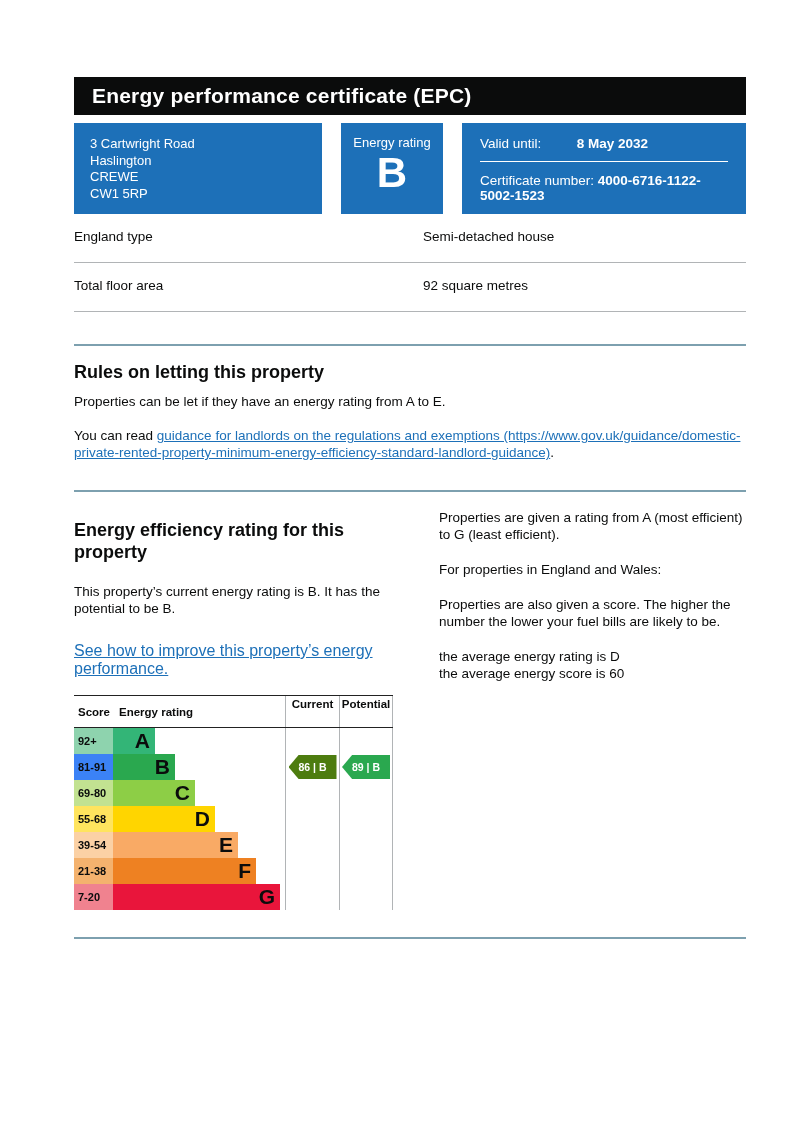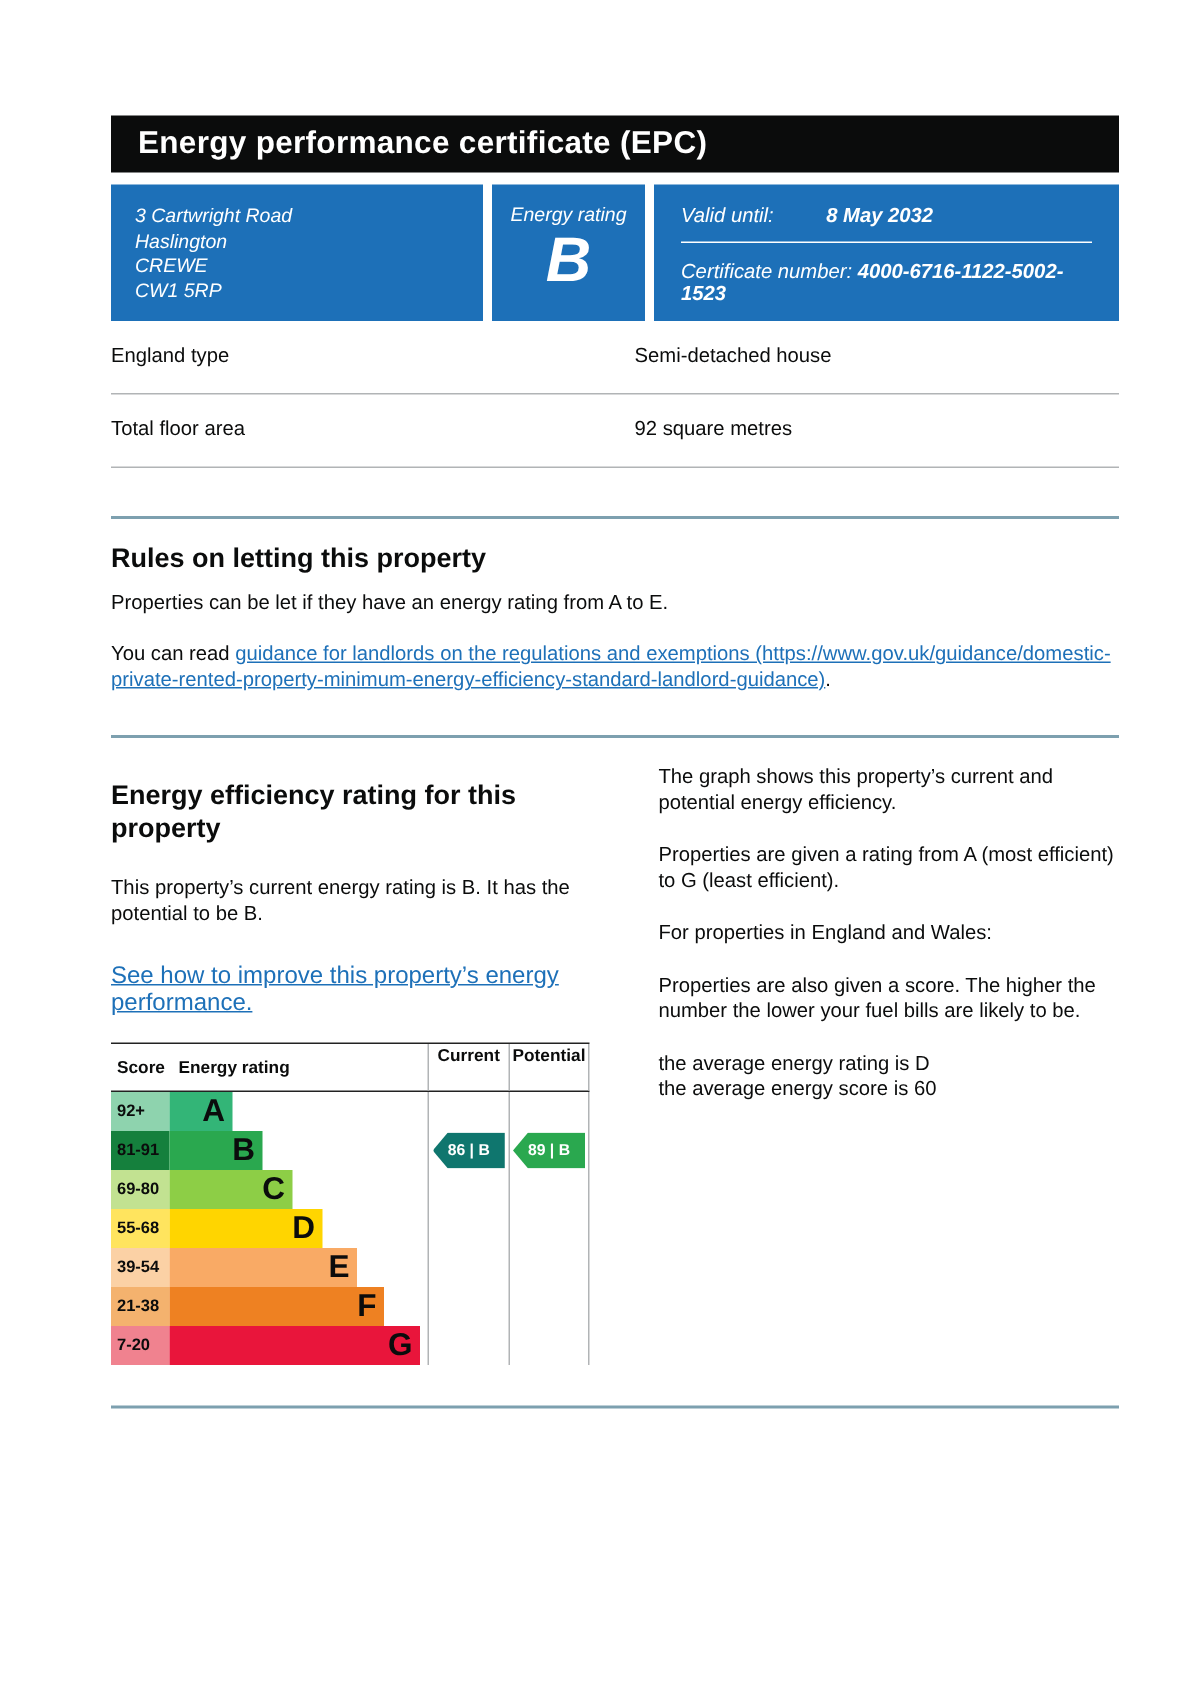--- a/index.html
+++ b/index.html
@@ -13,21 +13,21 @@
   .content { padding:77px 54px 0 74px; }
 
   
   .title-bar {
     background:var(--header-bar,#0b0c0c);
     color:#ffffff; height:38px; display:flex; align-items:center;
     padding-left:18px; font-size:21px; font-weight:bold; letter-spacing:.2px;
   }
 
   
-  .panel { display:flex; gap:6px; margin-top:8px; height:91px;font-style:italic; }
+  .panel { display:flex; gap:19px; margin-top:8px; height:91px; }
   .panel > div { background:var(--panel-blue,#1d70b8); color:#fff; }
   .panel-address { width:248px; padding:13px 16px; font-size:13px; line-height:16.5px; }
   .panel-rating  { width:102px; text-align:center; padding-top:12px; }
   .panel-rating .lbl { font-size:13px; }
   .panel-rating .big { font-size:42px; font-weight:bold; line-height:44px; margin-top:1px; }
   .panel-valid   { flex:1; padding:13px 18px; font-size:13.5px; }
   .panel-valid .row1 .lbl { display:inline-block; width:93px; }
   .panel-valid .val { font-weight:bold; }
   .panel-valid hr { border:none; border-top:1px solid #ffffff; margin:10px 0 11px; }
 
@@ -152,28 +152,28 @@
           <span class="r-score" style="background: rgb(142, 211, 174);">92+</span>
           <span class="r-band">
               <span class="bar" style="background: rgb(51, 181, 119); width: 42px;">
                 <span>A</span>
               </span>
             </span>
           <span class="r-cur"></span>
             <span class="r-pot"></span>
         </div>
         <div class="c-row">
-          <span class="r-score" style="background: #15803d;">81-91</span>
+          <span class="r-score" style="background: #3b82f6;">81-91</span>
           <span class="r-band">
               <span class="bar" style="background: rgb(42, 168, 79); width: 62px;">
                 <span>B</span>
               </span>
             </span>
           <span class="r-cur">
-              <span class="arrow" style="background: #0f766e;">
+              <span class="arrow" style="background: #4d7c0f;">
                 <span>86 | B</span>
               </span>
             </span>
           <span class="r-pot">
               <span class="arrow" style="background: rgb(42, 168, 79);">
                 <span>89 | B</span>
               </span>
             </span>
         </div>
         <div class="c-row">
@@ -223,21 +223,20 @@
                 <span>G</span>
               </span>
             </span>
           <span class="r-cur"></span>
             <span class="r-pot"></span>
         </div>
       </div>
     </div>
 
     <div class="col-right">
-      <p class="para">The graph shows this property’s current and potential energy efficiency.</p>
       <p class="para">Properties are given a rating from A (most efficient) to G (least efficient).</p>
       <p class="para">For properties in England and Wales:</p>
       <p class="para">Properties are also given a score. The higher the number the lower your fuel bills are likely to be.</p>
       <div class="avg">
         <div>the average energy rating is D</div>
         <div>the average energy score is 60</div>
       </div>
     </div>
   </div>
 

